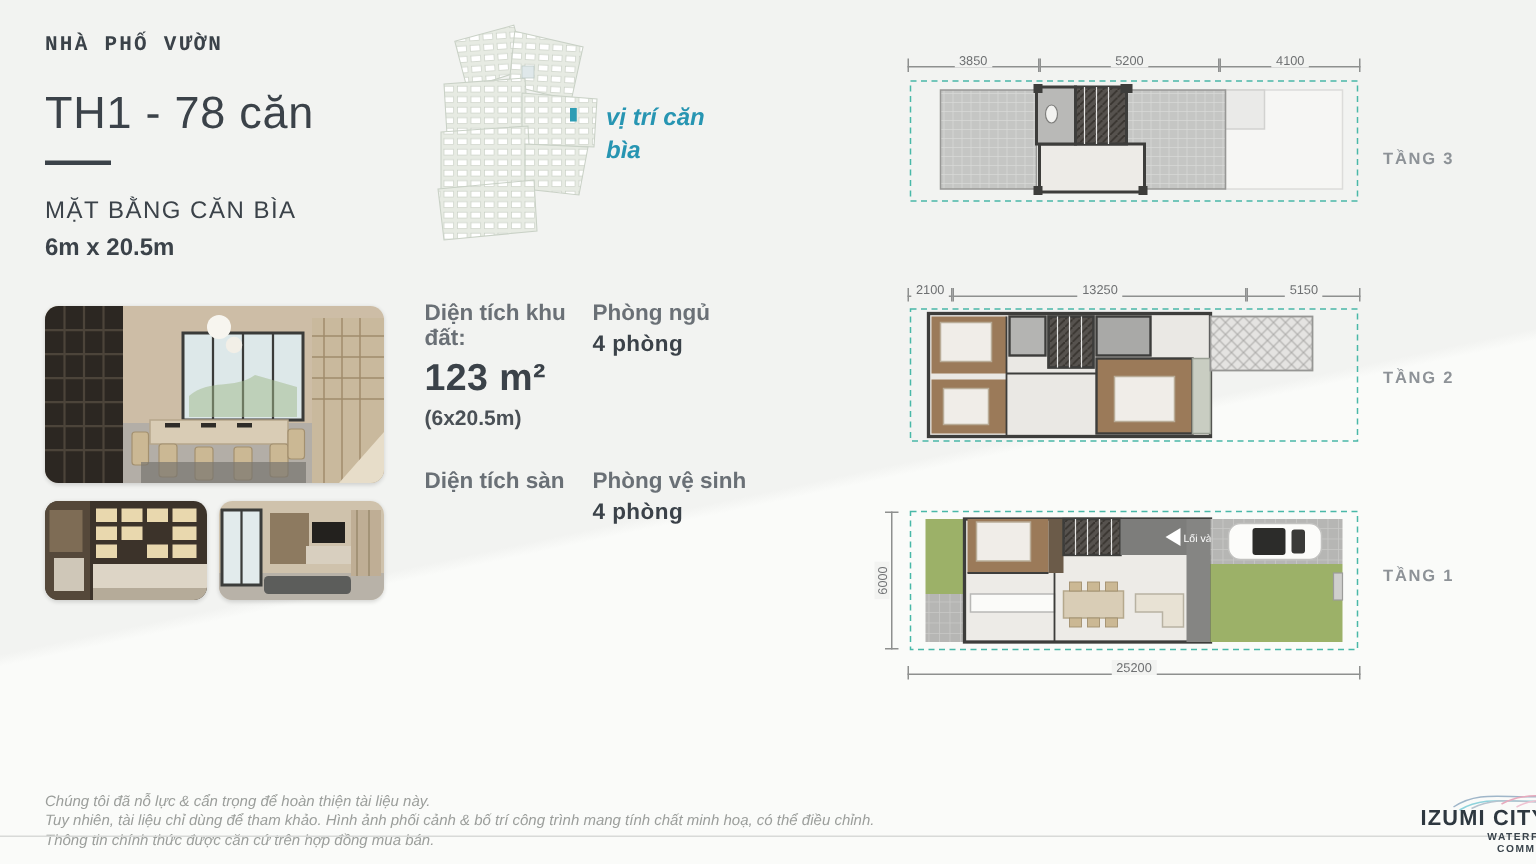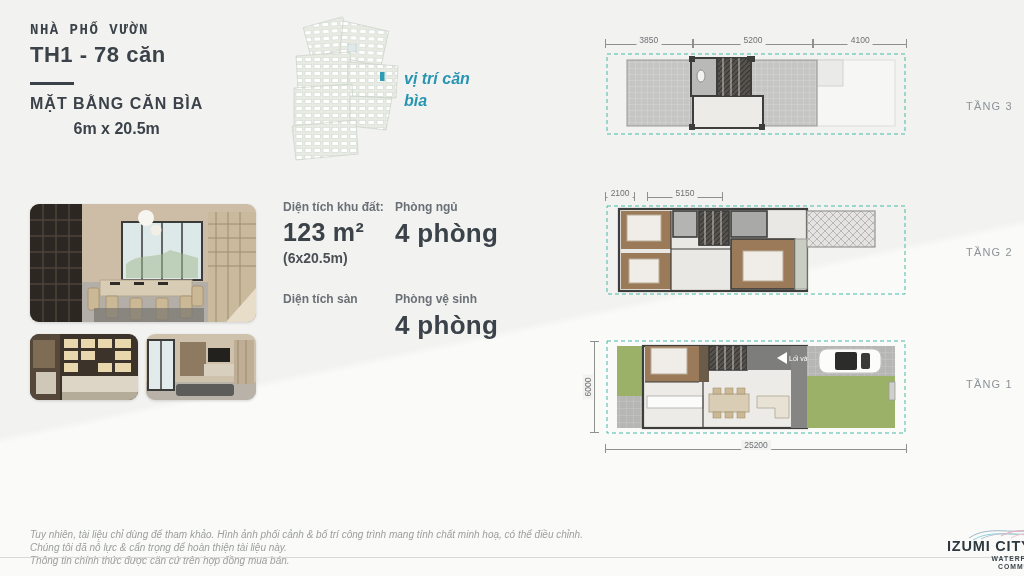--- a/index.html
+++ b/index.html
@@ -4,64 +4,64 @@
 <style>
   * { margin:0; padding:0; box-sizing:border-box; }
   html,body { width:1024px; height:576px; }
   body { font-family:"Liberation Sans", sans-serif; background:#eef0ee; overflow:hidden; }
   .page { position:relative; width:1024px; height:576px;
           background:linear-gradient(168deg,#f2f3f1 55%,#fafbf9 56%); overflow:hidden; }
 
   
   .hdr { position:absolute; left:30px; top:22px; color:#3b4249; }
   .hdr-cat   { font-size:14px; font-weight:bold; letter-spacing:1.5px;font-family:Liberation Mono, monospace; }
-  .hdr-title { font-size:22px; font-weight:bold; margin-top:4px; letter-spacing:.5px; }
+  .hdr-title { font-size:30px; font-weight:normal; margin-top:21px; letter-spacing:.5px; }
   .hdr-rule  { width:44px; height:3px; background:#3b4249; margin-top:14px; }
-  .hdr-sub   { font-size:16px; font-weight:bold; letter-spacing:1px; margin-top:10px; }
-  .hdr-size  { font-size:16px; font-weight:600; margin-top:7px;text-align:center; }
+  .hdr-sub   { font-size:16px; font-weight:normal; letter-spacing:1px; margin-top:22px; }
+  .hdr-size  { font-size:16px; font-weight:600; margin-top:7px; }
 
   
   .siteplan { position:absolute; left:286px; top:14px; width:118px; height:150px; }
   .siteplan-label { position:absolute; left:404px; top:68px; width:70px;
     color:#2795b2; font-size:16px; font-weight:600; font-style:italic; line-height:1.35; }
 
   
   .photo { position:absolute; border-radius:9px; overflow:hidden; box-shadow:0 1px 3px rgba(0,0,0,.15); }
   .photo svg { display:block; width:100%; height:100%; }
   .photo-main { left:30px; top:204px; width:226px; height:118px; }
   .photo-s1   { left:30px; top:334px; width:108px; height:66px; }
   .photo-s2   { left:146px; top:334px; width:110px; height:66px; }
 
   
   .specs { position:absolute; left:283px; top:200px; width:230px; color:#3b4249; }
   .spec-grid { display:grid; grid-template-columns:112px 118px; grid-row-gap:26px; }
-  .spec-label { font-size:12px; color:#6a7076; font-weight:600; }
+  .spec-label { font-size:15px; color:#6a7076; font-weight:600; }
   .spec-value { font-size:25px; font-weight:bold; margin-top:4px; letter-spacing:.3px; }
-  .spec-value.sm { font-size:26px; }
+  .spec-value.sm { font-size:15px; }
   .spec-dims  { font-size:14px; font-weight:600; margin-top:3px; color:#4a5056; }
 
   
   .fp { position:absolute; left:605px; width:302px; }
   .fp svg { display:block; width:100%; }
   .fp3 { top:50px; }  .fp2 { top:203px; }  .fp1 { top:338px; }
   .dim-row { position:absolute; left:605px; width:302px; height:13px; display:flex; }
-  .dimrow3 { top:35px; } .dimrow2 { top:188px;gap:12px; } .dimrow1 { top:440px; }
+  .dimrow3 { top:35px; } .dimrow2 { top:188px; } .dimrow1 { top:440px; }
   .dim-seg { position:relative; height:13px; }
   .dim-seg .dl { position:absolute; left:0; right:0; top:9px; border-top:1px solid #8e908f; }
   .dim-seg::before,.dim-seg::after { content:''; position:absolute; top:4px; width:1px; height:9px; background:#8e908f; }
   .dim-seg::before{ left:0; } .dim-seg::after{ right:0; }
   .dim-txt { position:absolute; top:0; left:50%; transform:translateX(-50%);
     font-size:8.5px; color:#6e7072; background:#f2f3f1; padding:0 3px; line-height:10px; }
   .vdim { position:absolute; left:586px; top:341px; height:92px; width:12px; }
   .vdim .vl { position:absolute; left:8px; top:0; bottom:0; border-left:1px solid #8e908f; }
   .vdim::before,.vdim::after { content:''; position:absolute; left:4px; height:1px; width:9px; background:#8e908f; }
   .vdim::before{ top:0; } .vdim::after{ bottom:0; }
   .vdim .dim-txt { top:50%; left:2px; transform:translate(-50%,-50%) rotate(-90deg); }
-  .floor-label { position:absolute; left:966px; color:#8d9297; font-size:11px;
-    font-weight:400; letter-spacing:1.2px; }
+  .floor-label { position:absolute; left:922px; color:#8d9297; font-size:11px;
+    font-weight:700; letter-spacing:1.2px; }
   .fl3 { top:100px; } .fl2 { top:246px; } .fl1 { top:378px; }
 
   
   .disclaimer { position:absolute; left:30px; top:528px; font-size:10px; font-style:italic;
     color:#9b9e9b; line-height:1.32; }
   .foot-rule { position:absolute; left:0; right:0; top:557px; height:1px; background:#d8dad8; }
   .logo { position:absolute; left:945px; top:518px; width:118px; height:50px; }
   .logo-wave { position:absolute; right:0; top:0; width:96px; height:26px; }
   .logo-title { position:absolute; left:2px; top:20px; font-size:14.5px; font-weight:bold;
     color:#2e3840; letter-spacing:.8px; }
@@ -244,20 +244,24 @@
           <rect x="154" y="74" width="6" height="6"></rect>
         </g>
     </svg>
   </div>
   <div class="floor-label fl3">TẦNG 3</div>
 
   <div class="dim-row dimrow2">
     <div class="dim-seg" style="width:10%">
         <div class="dl"></div>
         <span class="dim-txt">2100</span>
+      </div>
+    <div class="dim-seg" style="width:65%">
+        <div class="dl"></div>
+        <span class="dim-txt">13250</span>
       </div>
     <div class="dim-seg" style="width:25%">
         <div class="dl"></div>
         <span class="dim-txt">5150</span>
       </div>
   </div>
 
   <div class="fp fp2">
     <svg viewBox="0 0 302 95">
       <defs>
@@ -347,22 +351,22 @@
         <div class="dl"></div>
         <span class="dim-txt">25200</span>
       </div>
   </div>
   <div class="vdim">
     <div class="vl"></div>
     <span class="dim-txt">6000</span>
   </div>
 
   <div class="disclaimer">
+    <div>Chúng tôi đã nỗ lực &amp; cẩn trọng để hoàn thiện tài liệu này.</div>
     <div>Tuy nhiên, tài liệu chỉ dùng để tham khảo. Hình ảnh phối cảnh &amp; bố trí công trình mang tính chất minh hoạ, có thể điều chỉnh.</div>
-    <div>Chúng tôi đã nỗ lực &amp; cẩn trọng để hoàn thiện tài liệu này.</div>
     <div>Thông tin chính thức được căn cứ trên hợp đồng mua bán.</div>
   </div>
   <div class="foot-rule"></div>
 
   <div class="logo">
     <svg class="logo-wave" viewBox="0 0 96 26">
       <g fill="none" stroke-width="1">
         <path d="M2 20 C26 4 50 22 94 6" stroke="#9fb6c9"></path>
         <path d="M6 22 C30 8 54 24 95 10" stroke="#8ed3dc"></path>
         <path d="M14 21 C38 9 58 23 95 13" stroke="#b7c3ce"></path>

